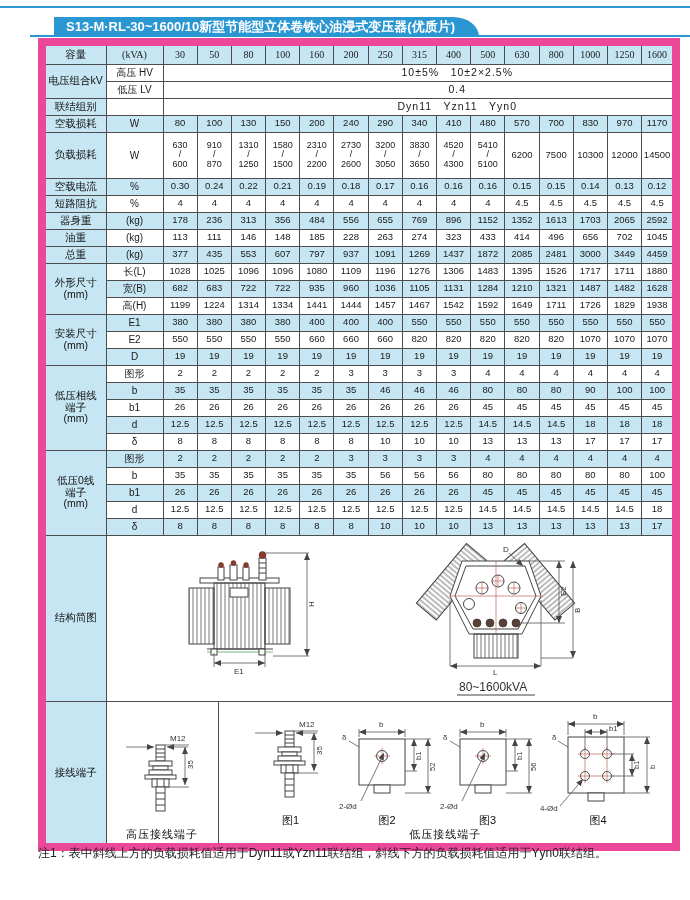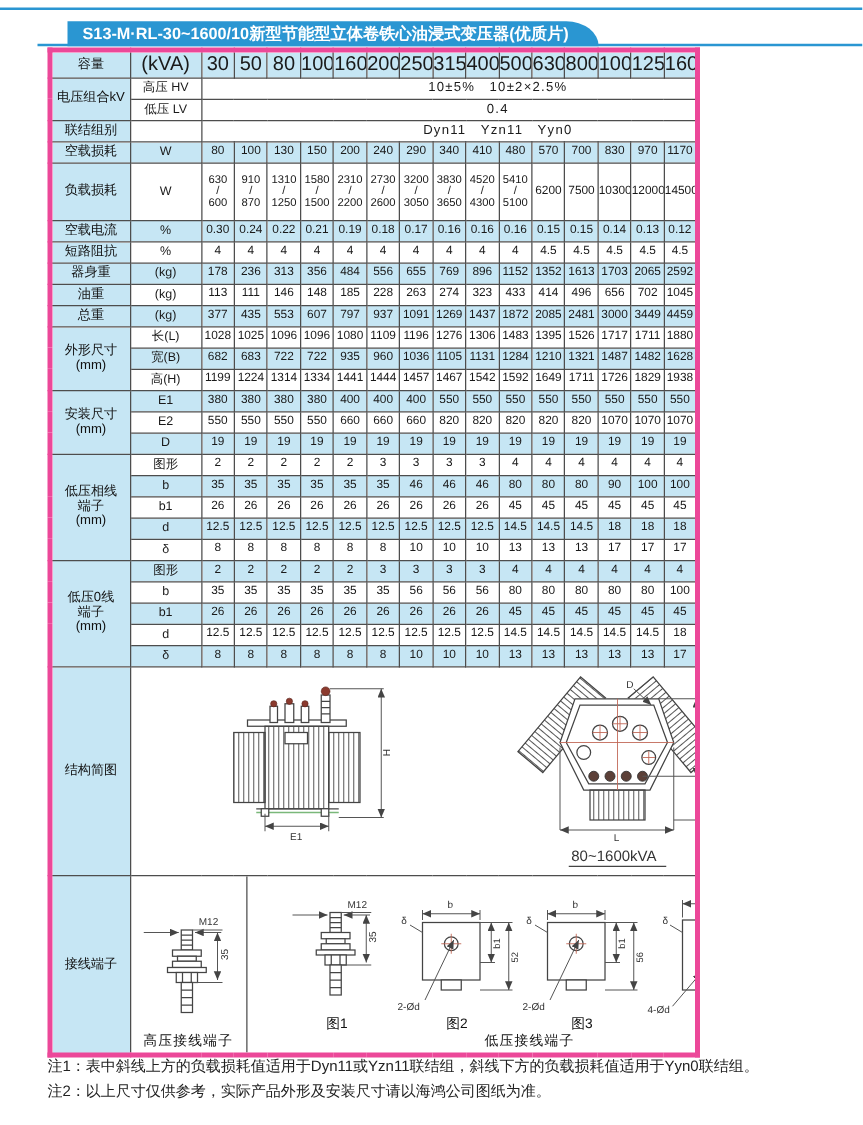--- a/index.html
+++ b/index.html
@@ -10,32 +10,32 @@
   
   .topline{position:absolute;top:6px;left:0;width:690px;height:2px;background:#2a96d2;}
   .banner{
     position:absolute;top:17px;left:30px;width:413px;height:20px;background:#2a96d2;
     color:#fff;font-size:13px;font-weight:bold;line-height:20px;padding-left:12px;
     border-top-right-radius:26px 20px;white-space:nowrap;margin-left:24px;
   }
   .banner-underline{position:absolute;top:35px;left:30px;width:660px;height:2px;background:#2a96d2;}
   
   table.spec{
-    position:absolute;top:38px;left:38px;width:522px;table-layout:fixed;
-    border-collapse:collapse;border:4px solid #ec4899;
+    position:absolute;top:38px;left:38px;width:642px;table-layout:fixed;
+    border-collapse:collapse;border:8px solid #ec4899;
   }
   .spec th,.spec td{
     border:1px solid #4d4d4d;text-align:center;vertical-align:middle;padding:0;
     font-size:9.5px;font-weight:normal;line-height:1.1;overflow:hidden;
   }
   .spec col.c-lab{width:64px;}
   .spec col.c-unit{width:57px;}
   .spec tr{height:17px;}
   .spec tr.head{height:22px;}
-  .spec tr.head td{font-size:16px;}
+  .spec tr.head td{font-size:10px;font-family:Liberation Serif, serif;}
   .spec tr.tall{height:46px;}
   .spec th.lab{background:#c6e6f4;font-size:10.5px;white-space:pre-line;color:#111;}
   .spec td.unit{font-size:10px;}
   .spec tr.s td{background:#c6e6f4;}
   .spec td.merged{text-align:center;padding-left:79px;font-size:10.5px;letter-spacing:1px;}
   .spec td.frac div{line-height:1.05;font-size:9px;}
   tr.sect-struct{height:165px;}
   tr.sect-term{height:143px;}
   td.drawcell{background:#fff;padding:0;}
   .term-wrap{display:flex;width:100%;height:141px;align-items:stretch;}
@@ -781,14 +781,13 @@
             <div class="cell-cap">低压接线端子</div>
           </div>
         </div>
       </td>
     </tr>
   </tbody>
 </table>
 
 <div class="notes">
   <p>注1：表中斜线上方的负载损耗值适用于Dyn11或Yzn11联结组，斜线下方的负载损耗值适用于Yyn0联结组。</p>
-  <p>注2：以上尺寸仅供参考，实际产品外形及安装尺寸请以海鸿公司图纸为准。</p>
 </div>
 
 </body></html>

